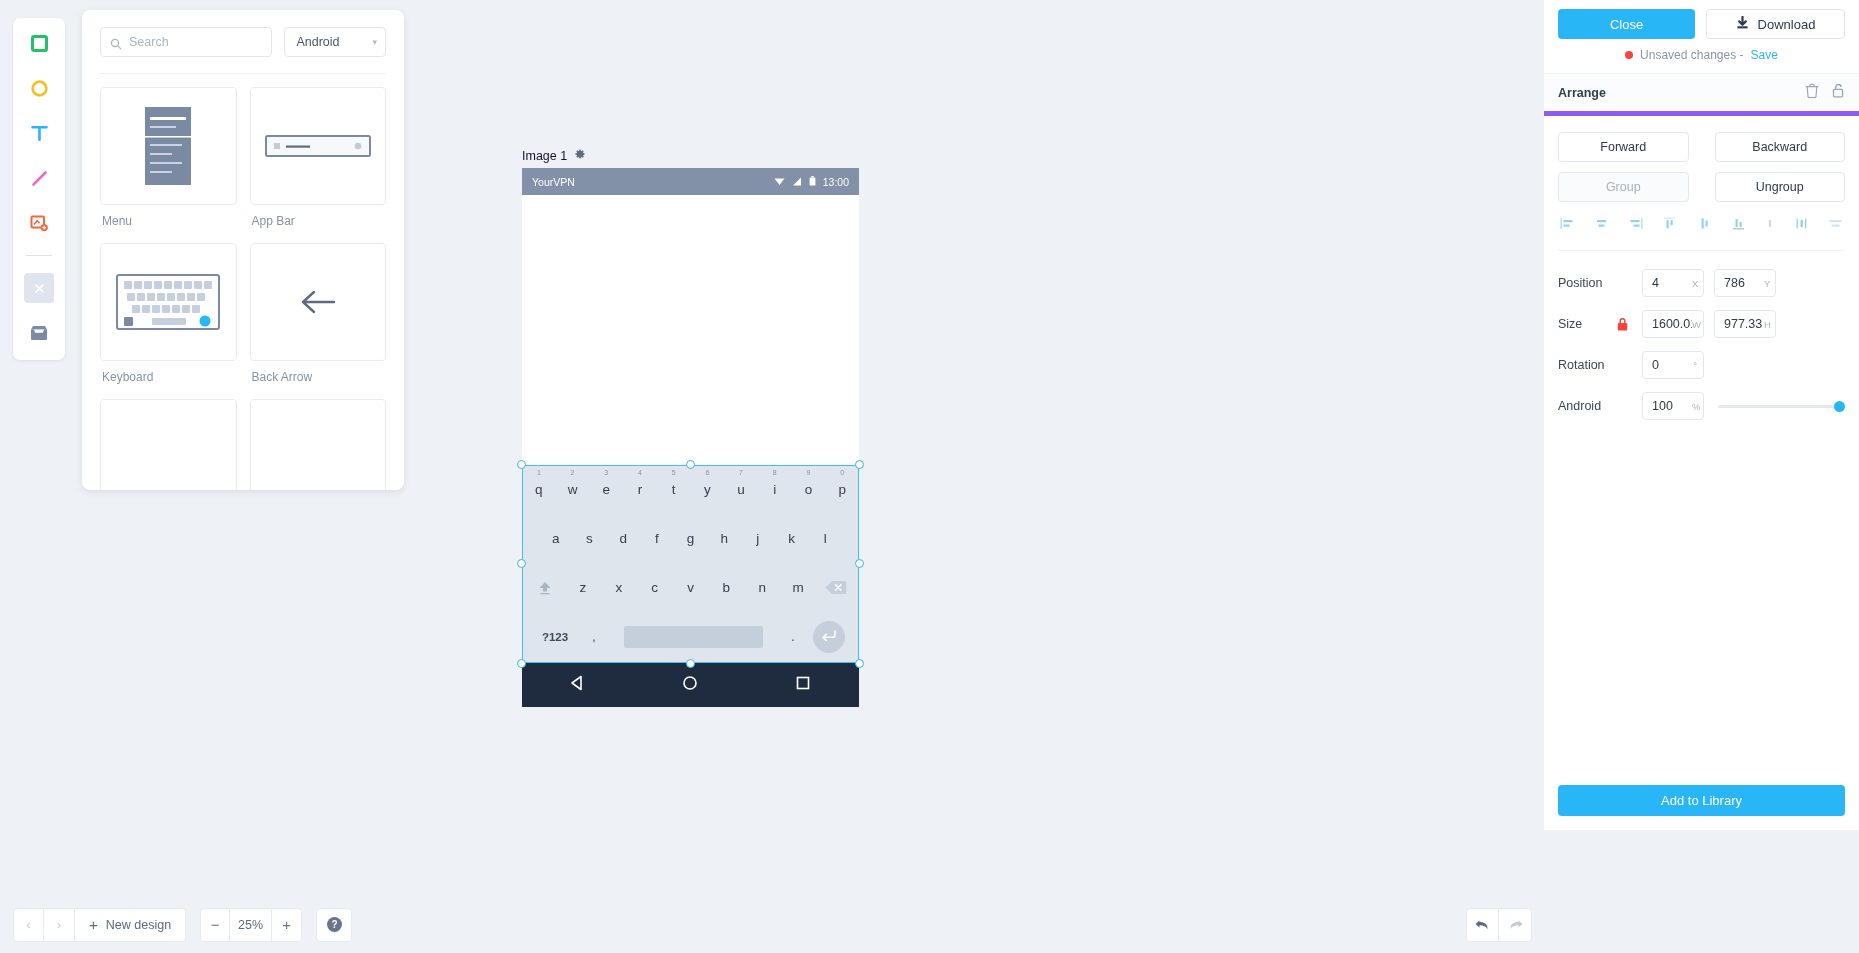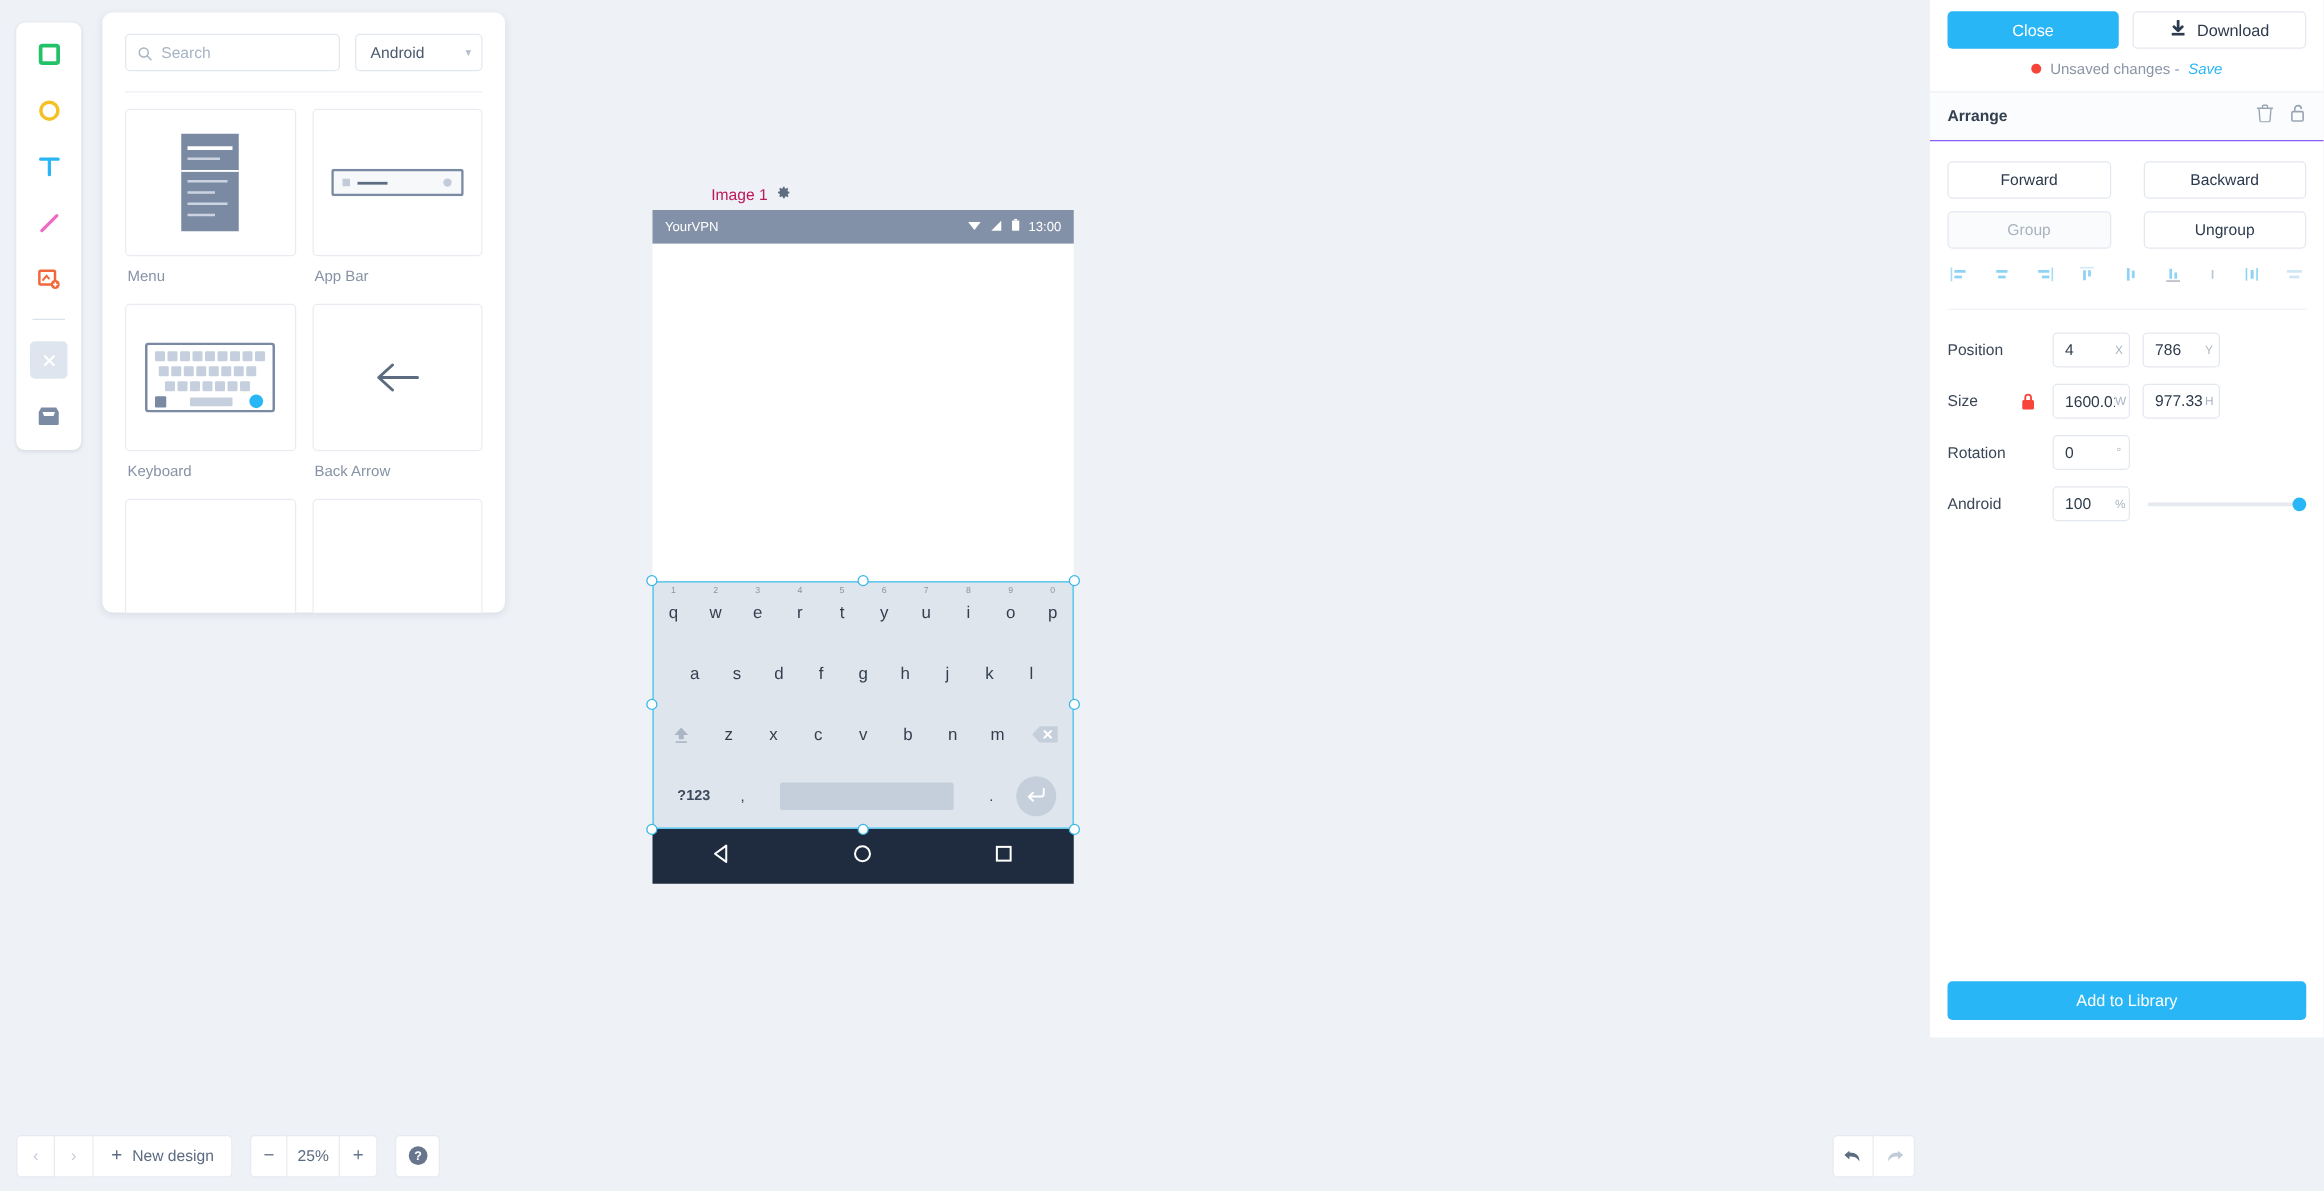--- a/index.html
+++ b/index.html
@@ -63,21 +63,21 @@
     background: #fff; display: flex; align-items: center; justify-content: center;
     cursor: pointer; overflow: hidden;
   }
   .thumb-label { font-size: 12px; color: #8693a6; margin: 9px 0 6px 2px; }
 
   
   .canvas { position: absolute; left: 404px; top: 0; right: 315px; bottom: 57px; }
   .artboard-label {
     position: absolute; left: 118px; top: 148px;
     display: flex; align-items: center; gap: 7px;
-    font-size: 12.5px; color: #be185d; margin-left: 47px;
+    font-size: 12.5px; color: #0f172a;
   }
   .phone { position: absolute; left: 118px; top: 168px; width: 337px; }
   .statusbar {
     height: 27px; background: #8391a8; display: flex; align-items: center;
     padding: 0 10px; color: #fff; font-size: 10.5px; justify-content: space-between;
   }
   .sb-right { display: flex; align-items: center; gap: 7px; }
   .screen-white { height: 270px; background: #fff; }
   .keyboard { background: #dfe5ec; position: relative; padding-bottom: 2px; }
   .kb-row { display: flex; align-items: center; justify-content: center;
@@ -131,24 +131,24 @@
                border: 0; border-radius: 4px; font-size: 13px; cursor: pointer;
                font-family: "Liberation Sans", sans-serif; }
   .btn-download { flex: 1 1 0; height: 30px; background: #fff; color: #2c3a4d;
                   border: 1px solid #e3e8ef; border-radius: 4px; font-size: 13px;
                   cursor: pointer; display: flex; align-items: center;
                   justify-content: center; gap: 9px;
                   font-family: "Liberation Sans", sans-serif; }
   .unsaved { display: flex; align-items: center; justify-content: center;
              gap: 7px; font-size: 12px; color: #8a95a6; padding: 9px 0 11px; }
   .dot-red { width: 8px; height: 8px; border-radius: 50%; background: #f8453b; }
-  .save-link { color: #29b6f6; cursor: pointer; font-style: italic; }
+  .save-link { color: #29b6f6; cursor: pointer; }
   .arrange-head { display: flex; align-items: center; justify-content: space-between;
                   padding: 9px 14px; border-top: 1px solid #eef1f5;
-                  border-bottom: 1px solid #8b5cf6; background: #fbfcfd; }
+                  border-bottom: 5px solid #8b5cf6; background: #fbfcfd; }
   .arrange-head .title { font-size: 12.5px; font-weight: bold; color: #33404f; }
   .ah-icons { display: flex; gap: 12px; }
   .sec { padding: 16px 14px 0; }
   .btn-row { display: flex; gap: 26px; margin-bottom: 10px; }
   .sbtn { flex: 1 1 0; height: 30px; background: #fff; border: 1px solid #e3e8ef;
           border-radius: 4px; font-size: 12.5px; color: #2c3a4d; cursor: pointer;
           font-family: "Liberation Sans", sans-serif; }
   .sbtn.disabled { color: #a8b2c0; background: #fafbfc; }
   .align-row { display: flex; align-items: center; justify-content: space-between;
                padding: 4px 2px 0; }

